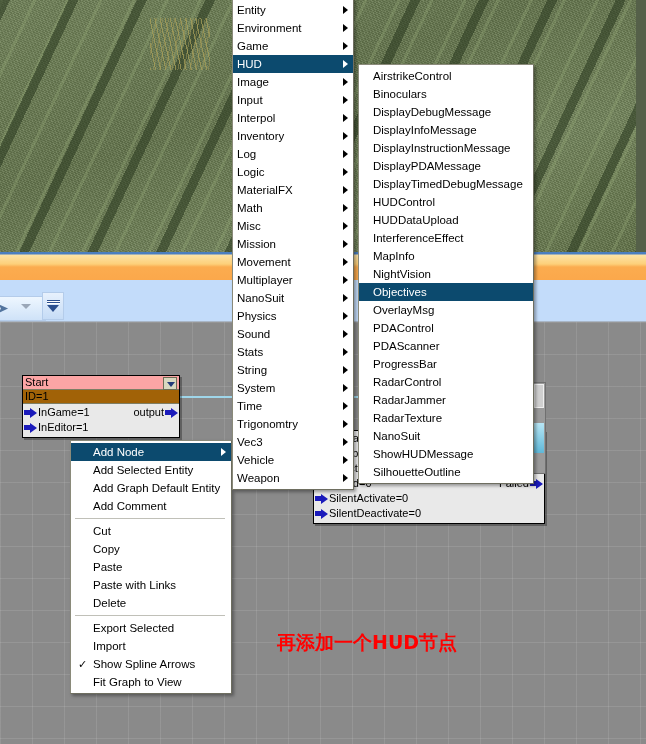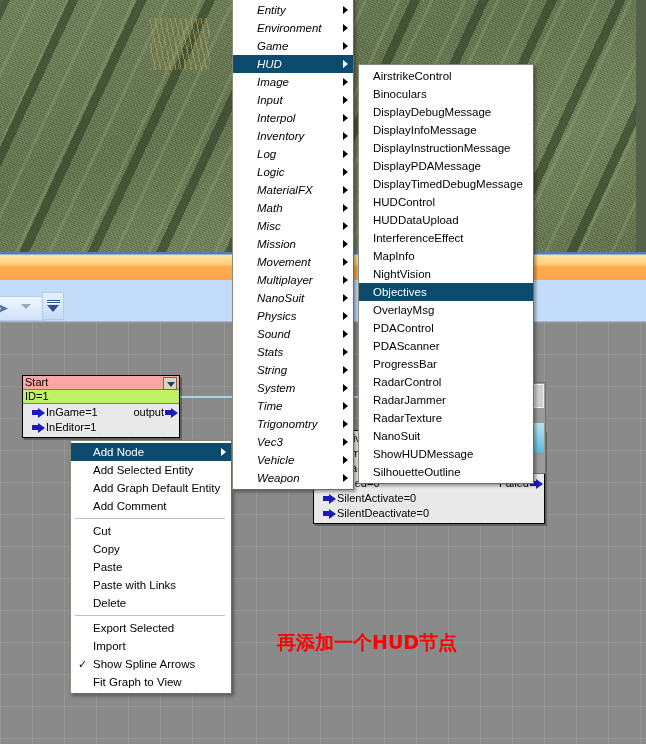--- a/index.html
+++ b/index.html
@@ -133,24 +133,24 @@
   .fg-title .fg-caret {
     position:absolute; right:2px; top:1px;
     width: 14px; height: 13px;
     background:#d8d8c0; border:1px solid #6d6d55;
   }
   .fg-title .fg-caret:after {
     content:""; position:absolute; left:3px; top:4px;
     border-left:4px solid transparent;border-right:4px solid transparent;
     border-top:5px solid #243a78;
   }
-  .fg-id { background:#bef264; padding: 0 2px; line-height:13px; border-bottom:1px solid #7e7e64;}
+  .fg-id { background:#a16207; padding: 0 2px; line-height:13px; border-bottom:1px solid #7e7e64;}
   .fg-ports { padding: 1px 0 2px 0; }
   .fg-row { display:flex; align-items:center; line-height:15px; height:15px; }
-  .fg-in { display:flex; align-items:center; white-space:nowrap;margin-left:8px; }
+  .fg-in { display:flex; align-items:center; white-space:nowrap; }
   .fg-out { display:flex; align-items:center; white-space:nowrap; margin-left:auto;text-align:right; }
   .port-arrow {
     display:inline-block; width:13px; height:9px; position:relative; margin:0 1px;
   }
   .port-arrow:before {
     content:""; position:absolute; left:0; top:2px; width:7px; height:5px; background:#1b1bbb;
   }
   .port-arrow:after {
     content:""; position:absolute; left:6px; top:0;
     border-top:5px solid transparent; border-bottom:5px solid transparent;
@@ -199,21 +199,21 @@
     border-top:4px solid transparent; border-bottom:4px solid transparent;
     border-left:5px solid #000;
   }
   .menu-item.selected .submenu-arrow { border-left-color:#fff; }
   .menu-item .check {
     position:absolute; left:7px; top:0; line-height:18px; font-size:11px;
   }
   .menu-sep { height:1px; margin:3px 6px 3px 4px; background:#c0c0b8; }
 
   #menu-categories { left: 232px; top: -2px; width: 122px; }
-  #menu-categories .menu-item { padding-left: 24px; font-style: italic; }
+  #menu-categories .menu-item { padding-left: 4px; }
   #menu-hud { left: 358px; top: 48px; width: 176px; margin-top: 16px; }
   #menu-hud .menu-item { padding-left: 14px; }
   #menu-context { left: 70px; top: 440px; width: 162px; }
   #menu-context .menu-item { padding-left: 22px; }
 </style>
 </head>
 <body>
 
 <div id="root">
 

